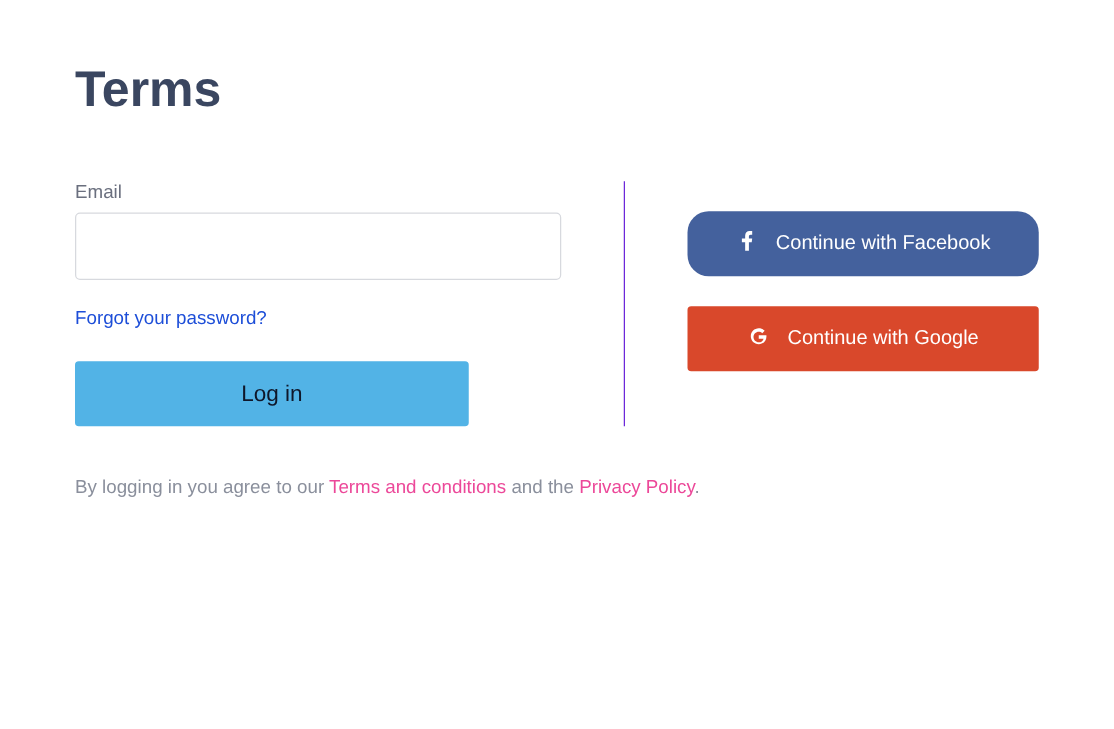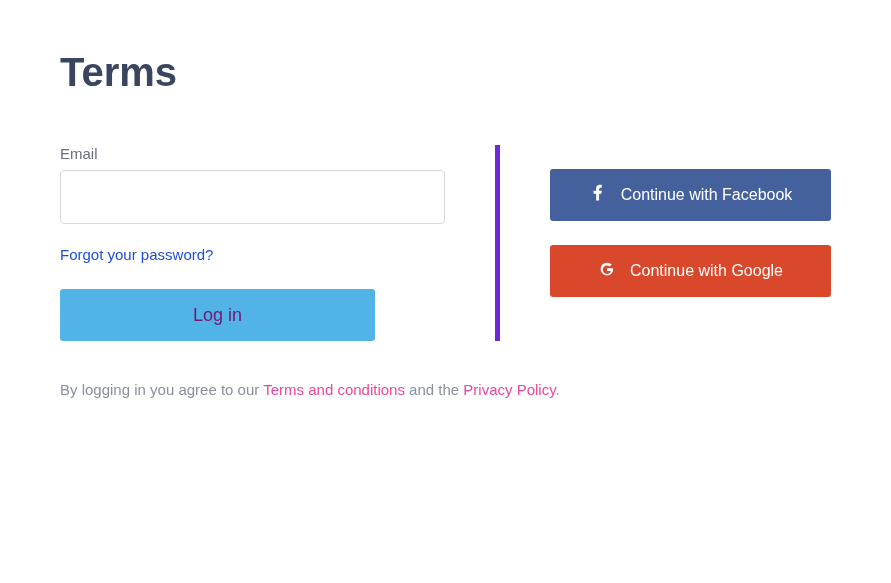--- a/index.html
+++ b/index.html
@@ -21,21 +21,21 @@
       color: #3a4660;
       margin-bottom: 50px;
     }
     .columns {
       display: flex;
       margin-bottom: 40px;
     }
     .left {
       flex: 0 0 440px;
       padding-right: 50px;
-      border-right: 5px solid #6d28d9;
+      border-right: 1px solid #6d28d9;
     }
     .right {
       flex: 1;
       padding-left: 50px;
       display: flex;
       flex-direction: column;
       gap: 24px;
       padding-top: 24px;
     }
     .field {
@@ -61,21 +61,21 @@
       font-size: 15px;
       color: #1d4ed8;
       text-decoration: none;
       margin-bottom: 26px;
       cursor: pointer;
     }
     .login-btn {
       width: 315px;
       height: 52px;
       background: #52b3e6;
-      color: #701a75;
+      color: #0f172a;
       border: none;
       border-radius: 3px;
       font-size: 18px;
       font-weight: 400;
       cursor: pointer;
     }
     .social-btn {
       width: 100%;
       height: 52px;
       border: none;
@@ -84,20 +84,21 @@
       font-size: 16px;
       font-weight: 500;
       display: flex;
       align-items: center;
       justify-content: center;
       gap: 14px;
       cursor: pointer;
     }
     .fb {
       background: #44619d;
+      border-radius: 17px;
     }
     .gg {
       background: #d9482b;
     }
     .social-btn svg {
       width: 18px;
       height: 18px;
       fill: #ffffff;
     }
     .terms {

